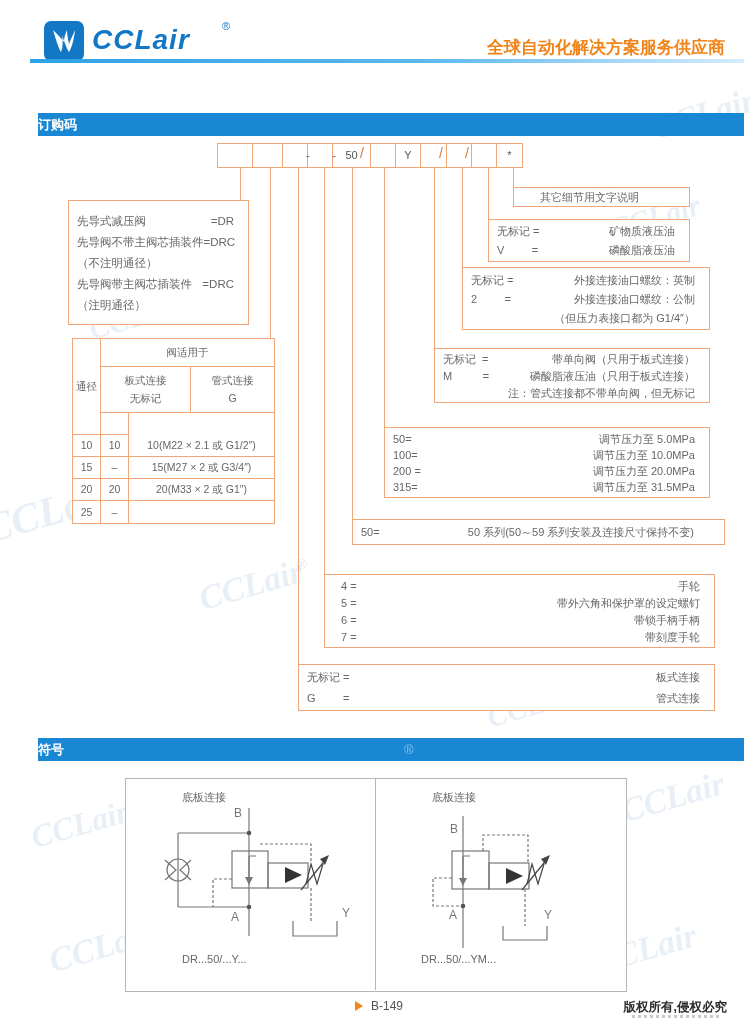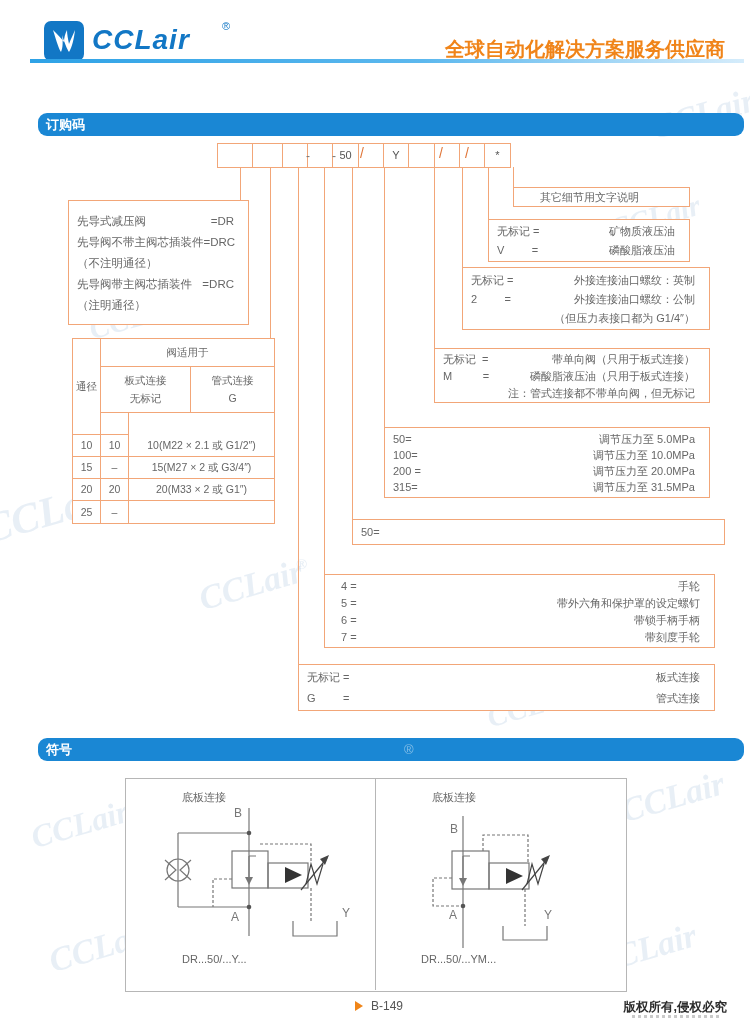--- a/index.html
+++ b/index.html
@@ -6,26 +6,26 @@
   .page{position:relative;width:750px;height:1035px;background:#ffffff;overflow:hidden;
         font-family:"Liberation Sans","DejaVu Sans",sans-serif;color:#666;}
   .abs{position:absolute;}
   
   .wm{position:absolute;color:rgba(150,180,212,0.22);font-weight:bold;font-style:italic;
       font-family:"Liberation Serif","DejaVu Serif",serif;transform:rotate(-16deg);white-space:nowrap;pointer-events:none;}
   
   .logo-badge{position:absolute;left:44px;top:21px;width:40px;height:40px;background:#1277c5;border-radius:7px;}
   .logo-text{position:absolute;left:92px;top:24px;font-size:28px;font-weight:bold;color:#1277c5;letter-spacing:1px;font-style:italic;}
   .logo-reg{position:absolute;left:222px;top:20px;font-size:11px;color:#1277c5;}
-  .slogan{position:absolute;right:25px;top:36px;font-size:20px;font-weight:bold;color:#f08419;}
+  .slogan{position:absolute;right:25px;top:36px;font-size:17px;font-weight:bold;color:#f08419;}
   .hdr-grad{position:absolute;left:30px;top:59px;width:714px;height:4px;
             background:linear-gradient(to right,#2ea2e6 0%,#5cb8ee 55%,#d5ecfb 100%);}
   
   .bar{position:absolute;left:38px;width:706px;height:23px;background:#1a87d4;color:#fff;
-       font-weight:bold;font-size:13px;line-height:23px;padding-left:8px;box-sizing:border-box;border-radius:9px;}
+       font-weight:bold;font-size:13px;line-height:23px;padding-left:0;box-sizing:border-box;}
   .bar-reg{position:absolute;font-size:13px;color:rgba(255,255,255,0.45);font-weight:normal;}
   
   .codecells{position:absolute;left:218px;top:143px;display:flex;}
   .ccell{border:1px solid #f2a678;margin-left:-1px;height:25px;box-sizing:border-box;
          text-align:center;font-size:11px;line-height:23px;color:#555;background:#fff;}
   .sep{position:absolute;font-size:12px;color:#777;}
   .slash{position:absolute;font-size:14px;color:#e0763a;}
   
   .vline{position:absolute;width:1px;background:#f2a678;}
   
@@ -84,21 +84,21 @@
 
   <div class="bar" style="top:113px">
     <span>订购码</span>
   </div>
 
   <div class="codecells">
     <div class="ccell" style="width:36px"></div>
     <div class="ccell" style="width:31px"></div>
     <div class="ccell" style="width:26px"></div>
     <div class="ccell" style="width:26px"></div>
-    <div class="ccell" style="width:27px">50</div>
+    <div class="ccell" style="width:39px">50</div>
     <div class="ccell" style="width:26px"></div>
     <div class="ccell" style="width:26px">Y</div>
     <div class="ccell" style="width:27px"></div>
     <div class="ccell" style="width:26px"></div>
     <div class="ccell" style="width:26px"></div>
     <div class="ccell" style="width:27px">*</div>
   </div>
   <span class="sep" style="left:306px;top:149px">-</span>
   <span class="sep" style="left:332px;top:149px">-</span>
   <span class="slash" style="left:360px;top:145px">/</span>
@@ -226,20 +226,21 @@
     </div>
     <div class="kvrow">
       <span>315=</span>
       <span>调节压力至 31.5MPa</span>
     </div>
   </div>
 
   <div class="obox" style="left:352px;top:519px;width:373px;height:26px;line-height:24px">
     <div class="kvrow">
       <span>50=</span>
+      <span style="padding-right:16px">50 系列(50～59 系列安装及连接尺寸保持不变)</span>
     </div>
   </div>
 
   <div class="obox" style="left:324px;top:574px;width:391px;height:74px;padding-top:3px;line-height:17px">
     <div class="kvrow" style="padding-left:16px">
       <span>4 =</span>
       <span>手轮</span>
     </div>
     <div class="kvrow" style="padding-left:16px">
       <span>5 =</span>

